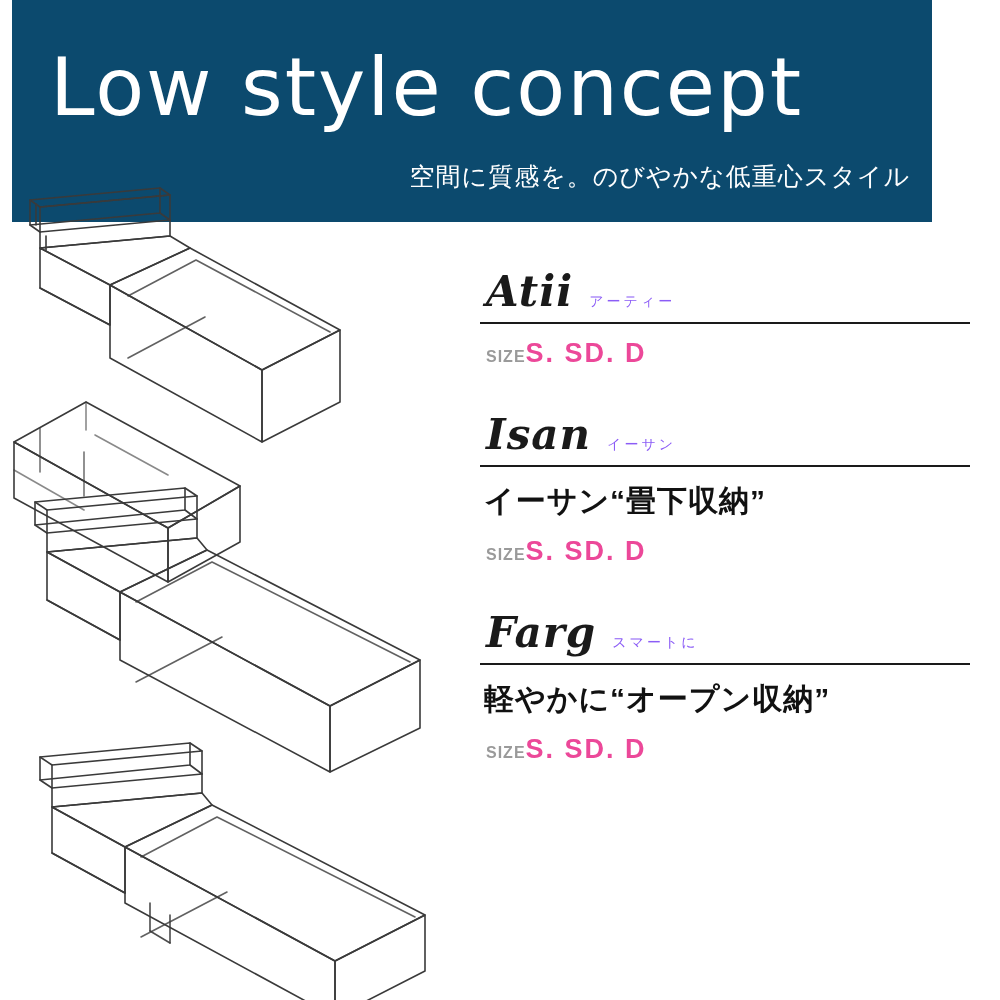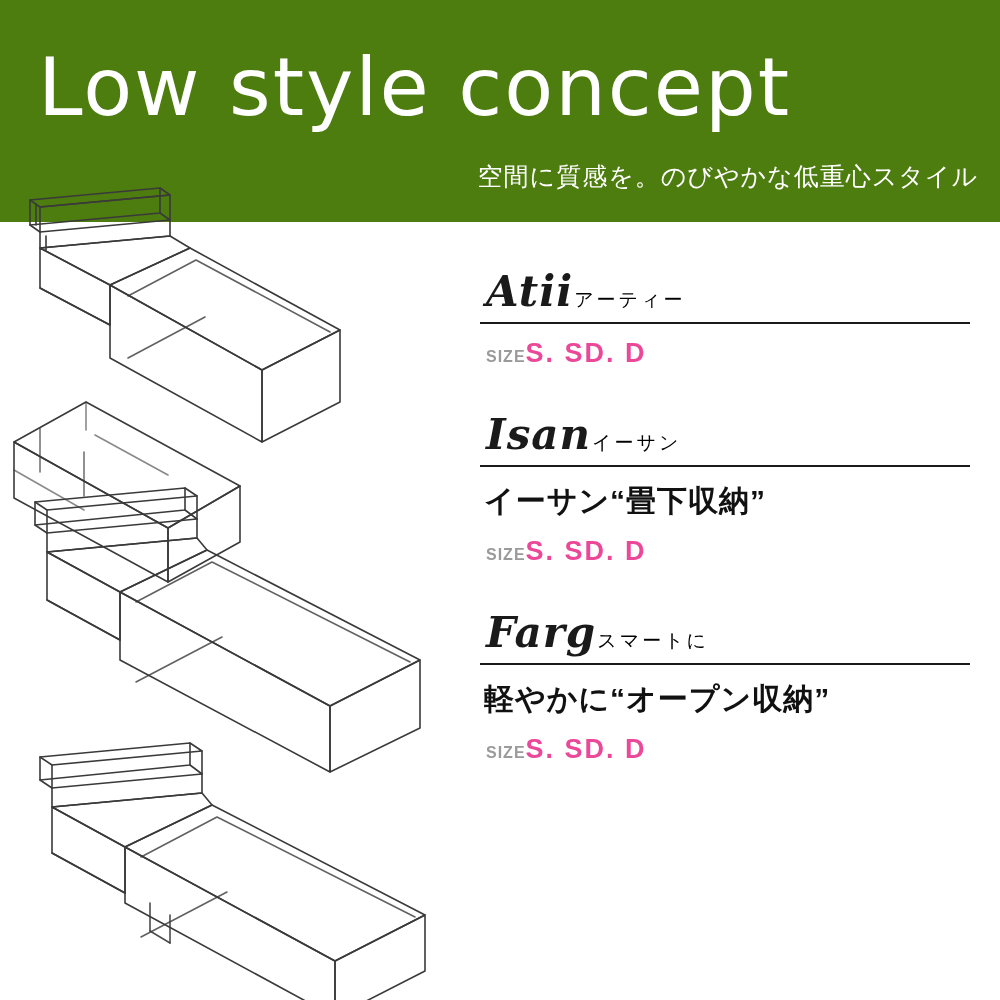--- a/index.html
+++ b/index.html
@@ -11,25 +11,25 @@
     height: 1000px;
     background: #ffffff;
     font-family: "Liberation Sans", sans-serif;
     overflow: hidden;
     position: relative;
   }
 
   
   .header {
     position: absolute;
-    left: 0;
+    left: 12px;
     top: 0;
-    width: 1000px;
+    width: 920px;
     height: 222px;
-    background: #4d7c0f;
+    background: #0c4a6e;
     box-sizing: border-box;
   }
   .header-title {
     position: absolute;
     left: 38px;
     top: 48px;
     color: #ffffff;
     font-size: 80px;
     font-weight: 400;
     letter-spacing: 2px;
@@ -65,35 +65,35 @@
     left: 480px;
     top: 270px;
     width: 510px;
   }
   .product {
     margin-bottom: 44px;
   }
   .prod-nameline {
     display: flex;
     align-items: baseline;
-    gap: 1px;
+    gap: 16px;
     padding-left: 6px;
   }
   .prod-name {
     font-family: "DejaVu Serif", serif;
     font-style: italic;
     font-weight: bold;
     font-size: 42px;
     color: #1a1a1a;
     letter-spacing: 1px;
     line-height: 1.05;
   }
   .prod-kana {
-    font-size: 19px;
-    color: #000000;
+    font-size: 14px;
+    color: #8b5cf6;
     letter-spacing: 3px;
     font-family: Liberation Mono, monospace;
   }
   .rule {
     border-bottom: 2px solid #1a1a1a;
     margin-top: 8px;
     margin-bottom: 14px;
     width: 490px;
   }
   .prod-tag {

